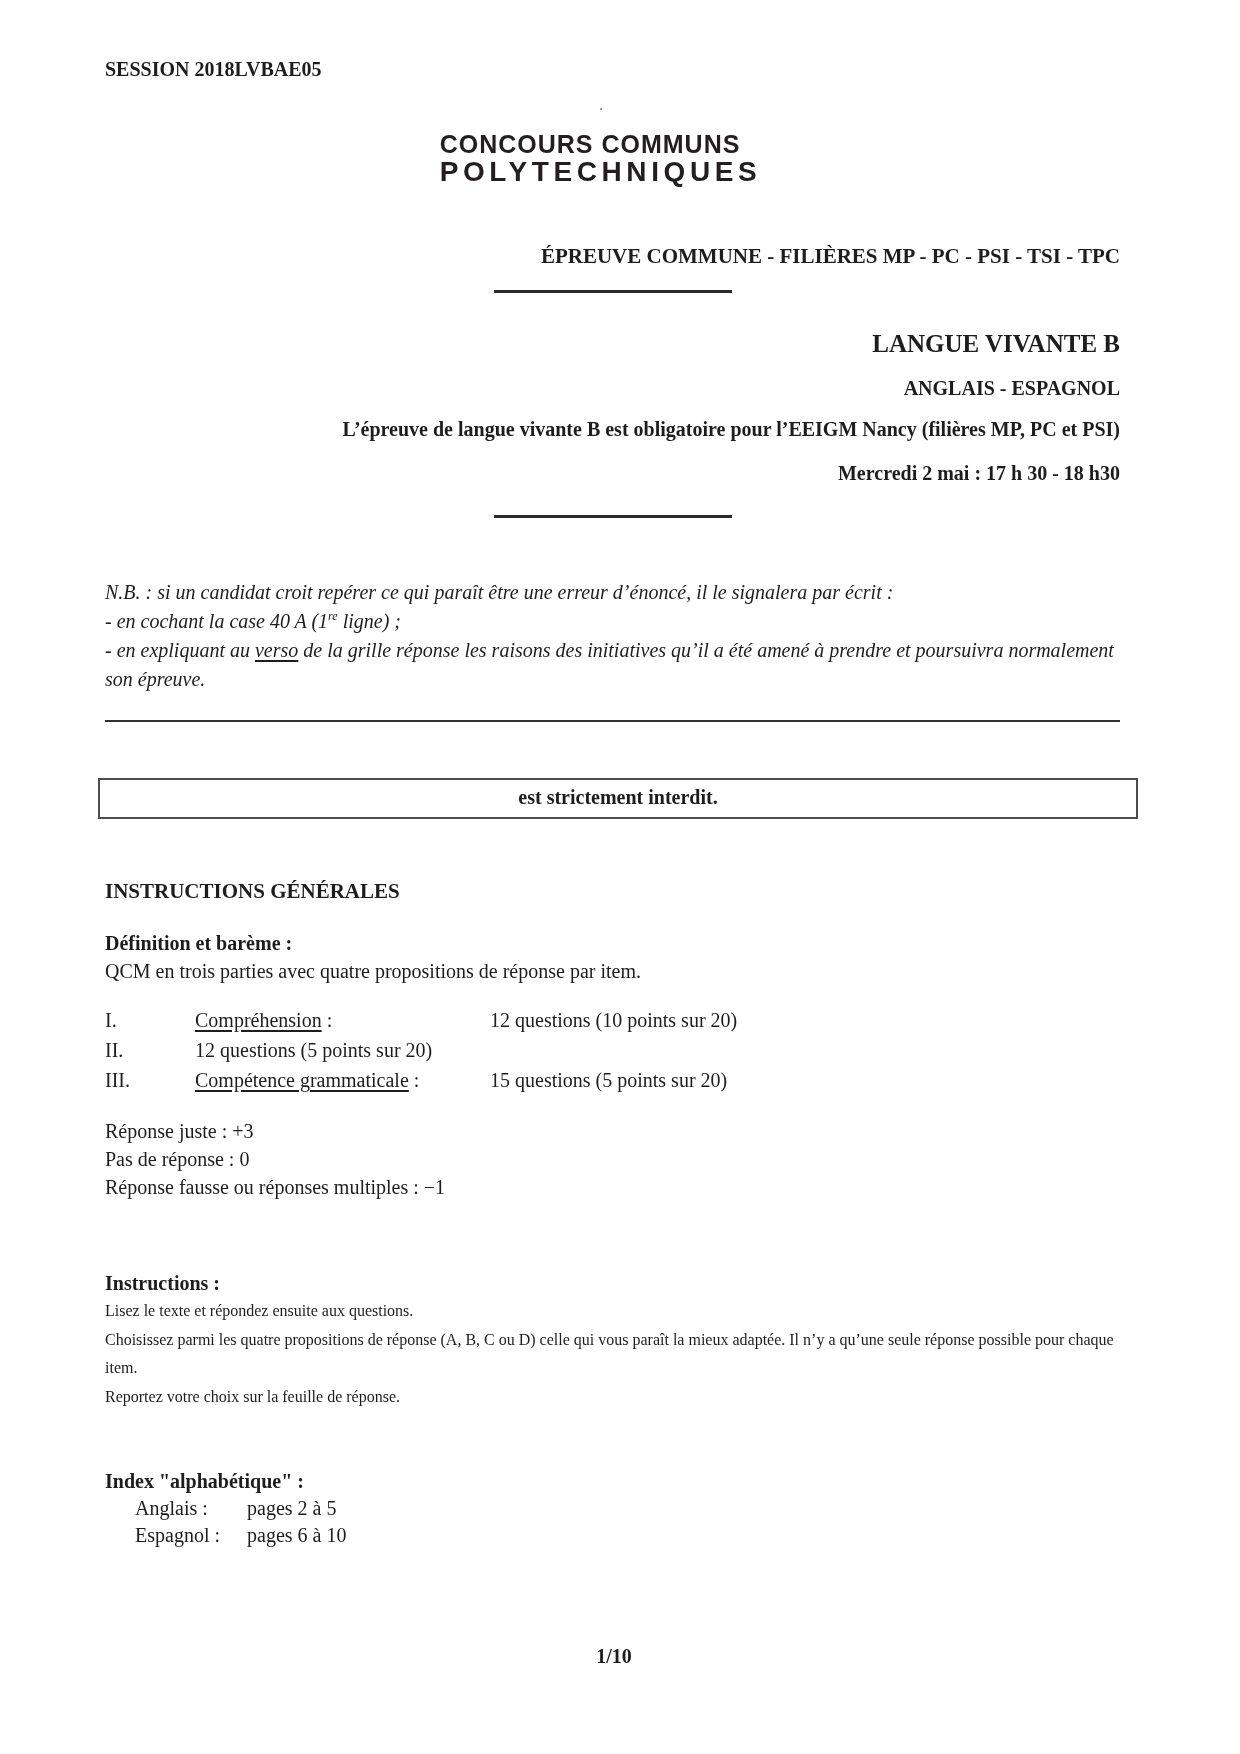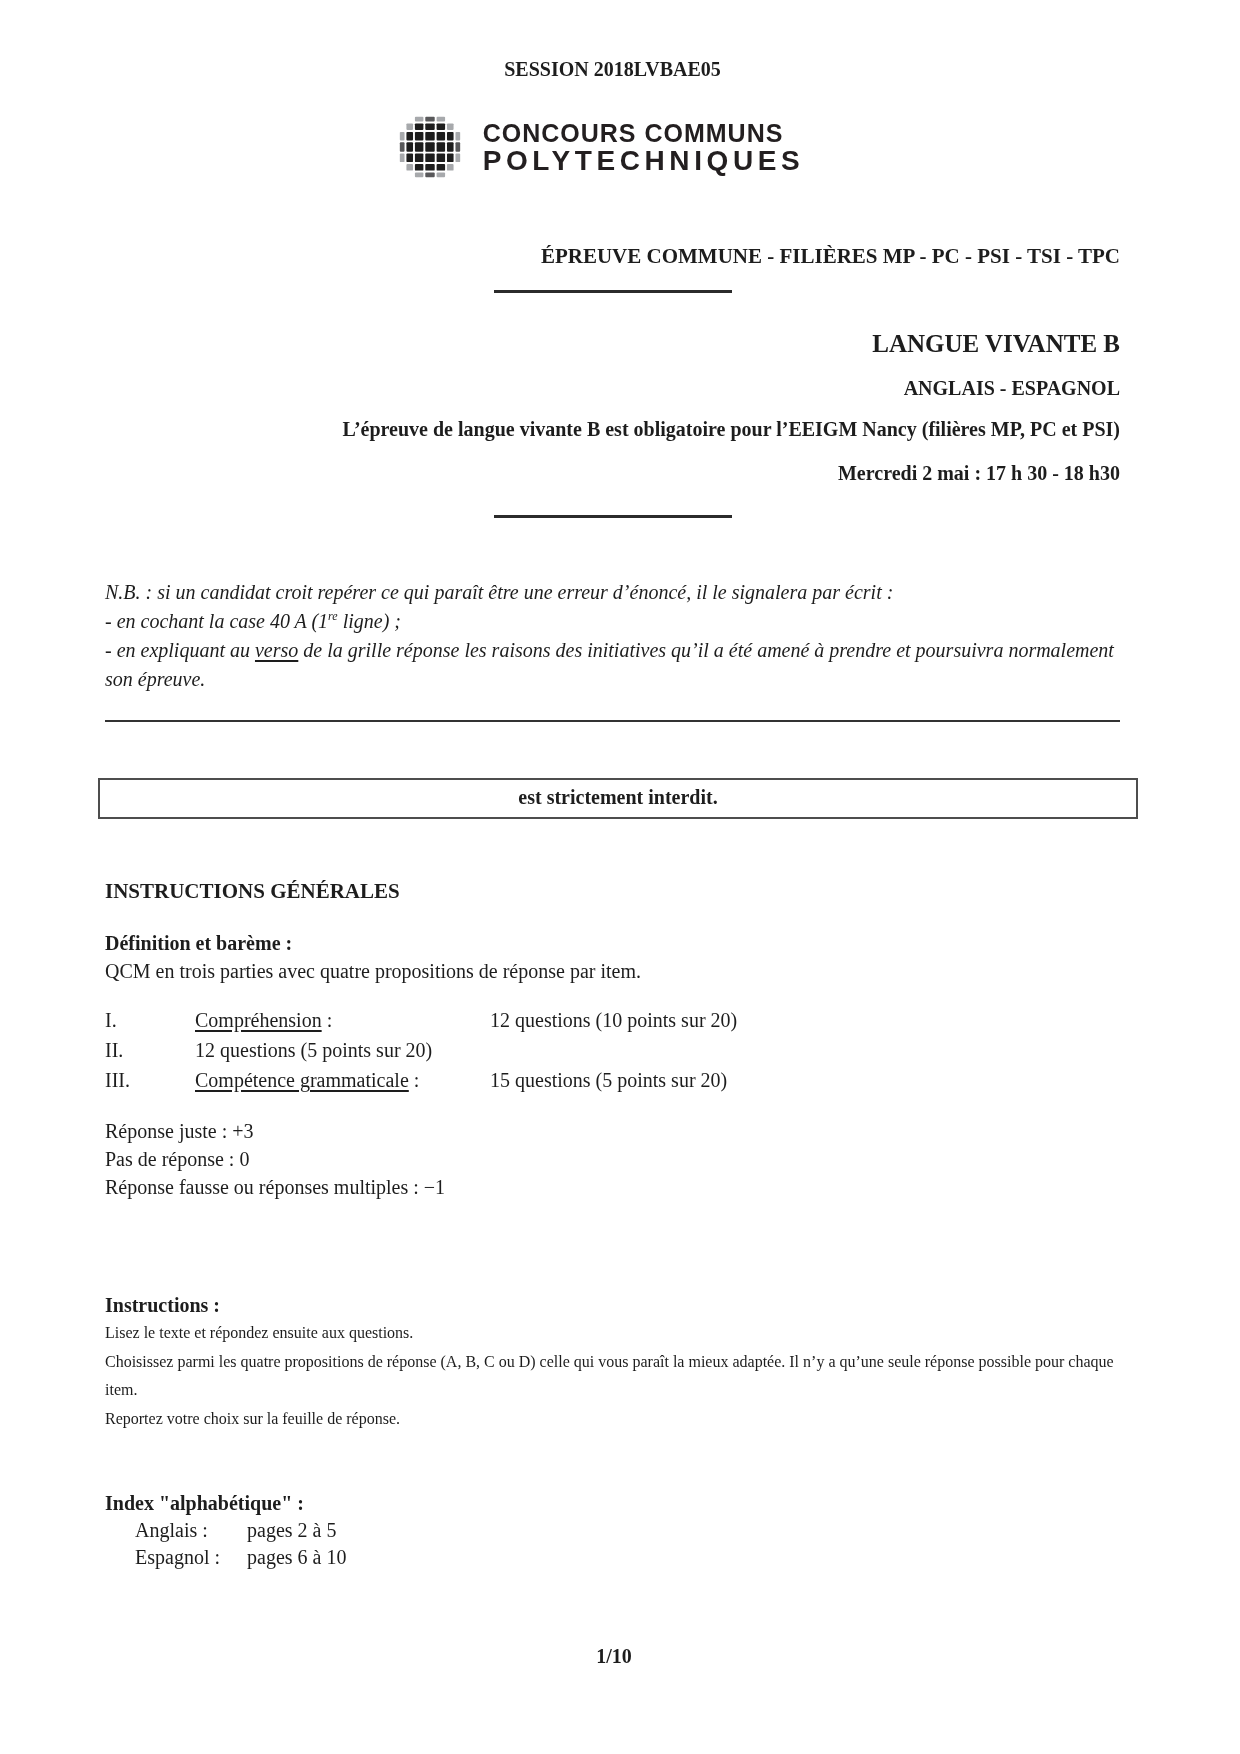--- a/index.html
+++ b/index.html
@@ -8,25 +8,25 @@
     position:relative;
     width:1240px;height:1754px;
     box-sizing:border-box;
     padding:56px 120px 0 105px;
     background:#ffffff;
     font-family:"Liberation Serif", serif;
     color:#1d1d1d;
     overflow:hidden;
   }
   
-  .top-row{display:flex;justify-content:center;align-items:flex-start;
+  .top-row{display:flex;justify-content:flex-start;align-items:flex-start;
     font-size:20px;font-weight:bold;line-height:26px;}
   
   .logo{margin-top:26px;height:78px;display:flex;justify-content:center;
-    align-items:center;gap:20px;transform:translateX(-12px);}
+    align-items:center;gap:20px;transform:translateX(-12px);flex-direction:column;}
   .logo-text{font-family:"Liberation Sans", sans-serif;font-weight:bold;color:#231f20;}
   .logo-line1{font-size:25px;line-height:28px;letter-spacing:1px;}
   .logo-line2{font-size:28px;line-height:28px;letter-spacing:4.6px;}
   
   .center{text-align:right;}
   .t-epreuve{margin-top:56px;font-size:21px;font-weight:bold;line-height:28px;}
   .divider-line{margin:20px auto 0 auto;width:238px;height:3px;background:#2b2b2b;}
   .divider-line.second{margin-top:29px;}
   .t-langue{margin:36px 0 0 0;font-size:25px;font-weight:bold;line-height:30px;}
   .t-langs{margin-top:16px;font-size:20px;font-weight:bold;line-height:26px;}
@@ -43,21 +43,21 @@
     border:2px solid #4d4d4d;padding:4px 10px 6px 10px;
     text-align:center;font-size:20px;font-weight:bold;line-height:27px;}
   
   .h-ig{margin:58px 0 0 0;font-size:21px;font-weight:bold;line-height:28px;}
   .h-sub{margin:24px 0 0 0;font-size:20px;font-weight:bold;line-height:28px;}
   .body-line{margin:0;font-size:20px;line-height:28px;}
   .parts{margin-top:20px;font-size:20px;}
   .part-row{display:grid;grid-template-columns:90px 295px 1fr;line-height:30px;}
   .scoring{margin-top:22px;}
   .scoring p{margin:0;font-size:20px;line-height:28px;}
-  .instr{margin-top:90px;}
+  .instr{margin-top:68px;}
   .instr p.h{margin:0;font-size:20px;font-weight:bold;line-height:28px;}
   .instr p.l{margin:0;font-size:16px;line-height:28.5px;}
   .index{margin-top:56px;}
   .index .h{margin:0;font-size:20px;font-weight:bold;line-height:28px;}
   .index-row{display:grid;grid-template-columns:112px 1fr;padding-left:30px;
     font-size:20px;line-height:27px;}
   .footer{position:absolute;left:0;right:12px;top:1645px;text-align:center;
     font-size:20px;font-weight:bold;}
 </style>
 </head>

